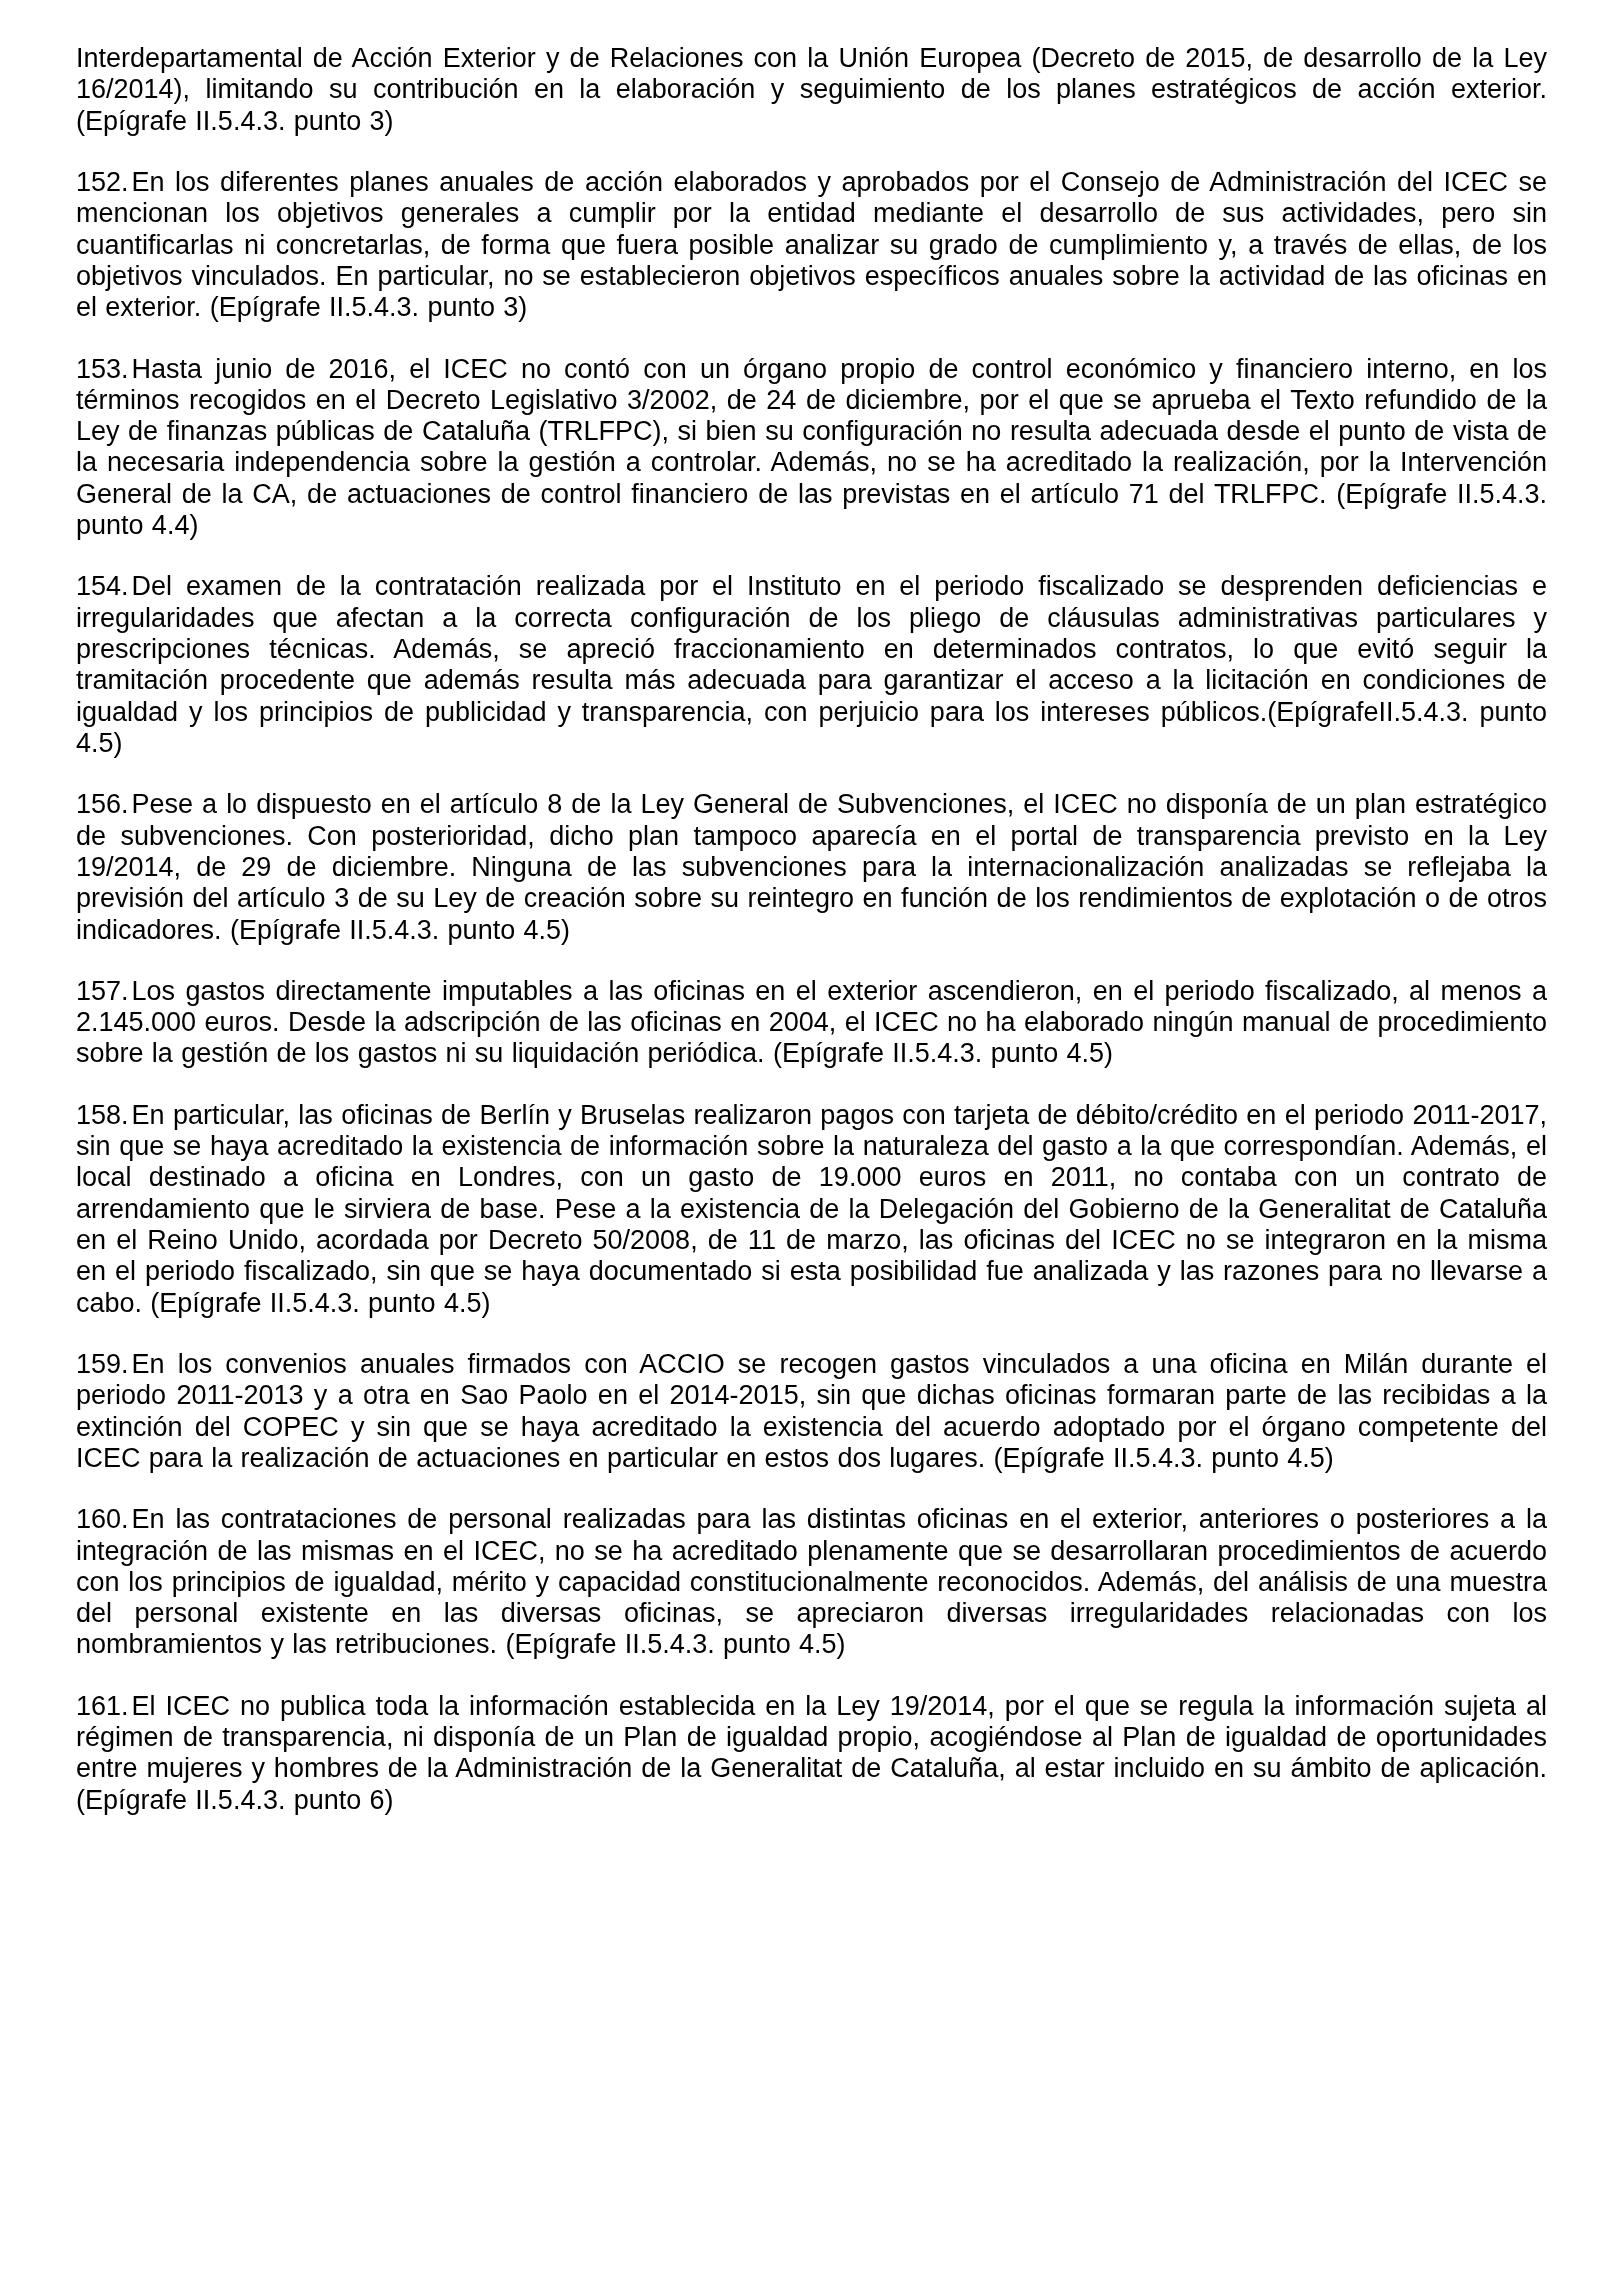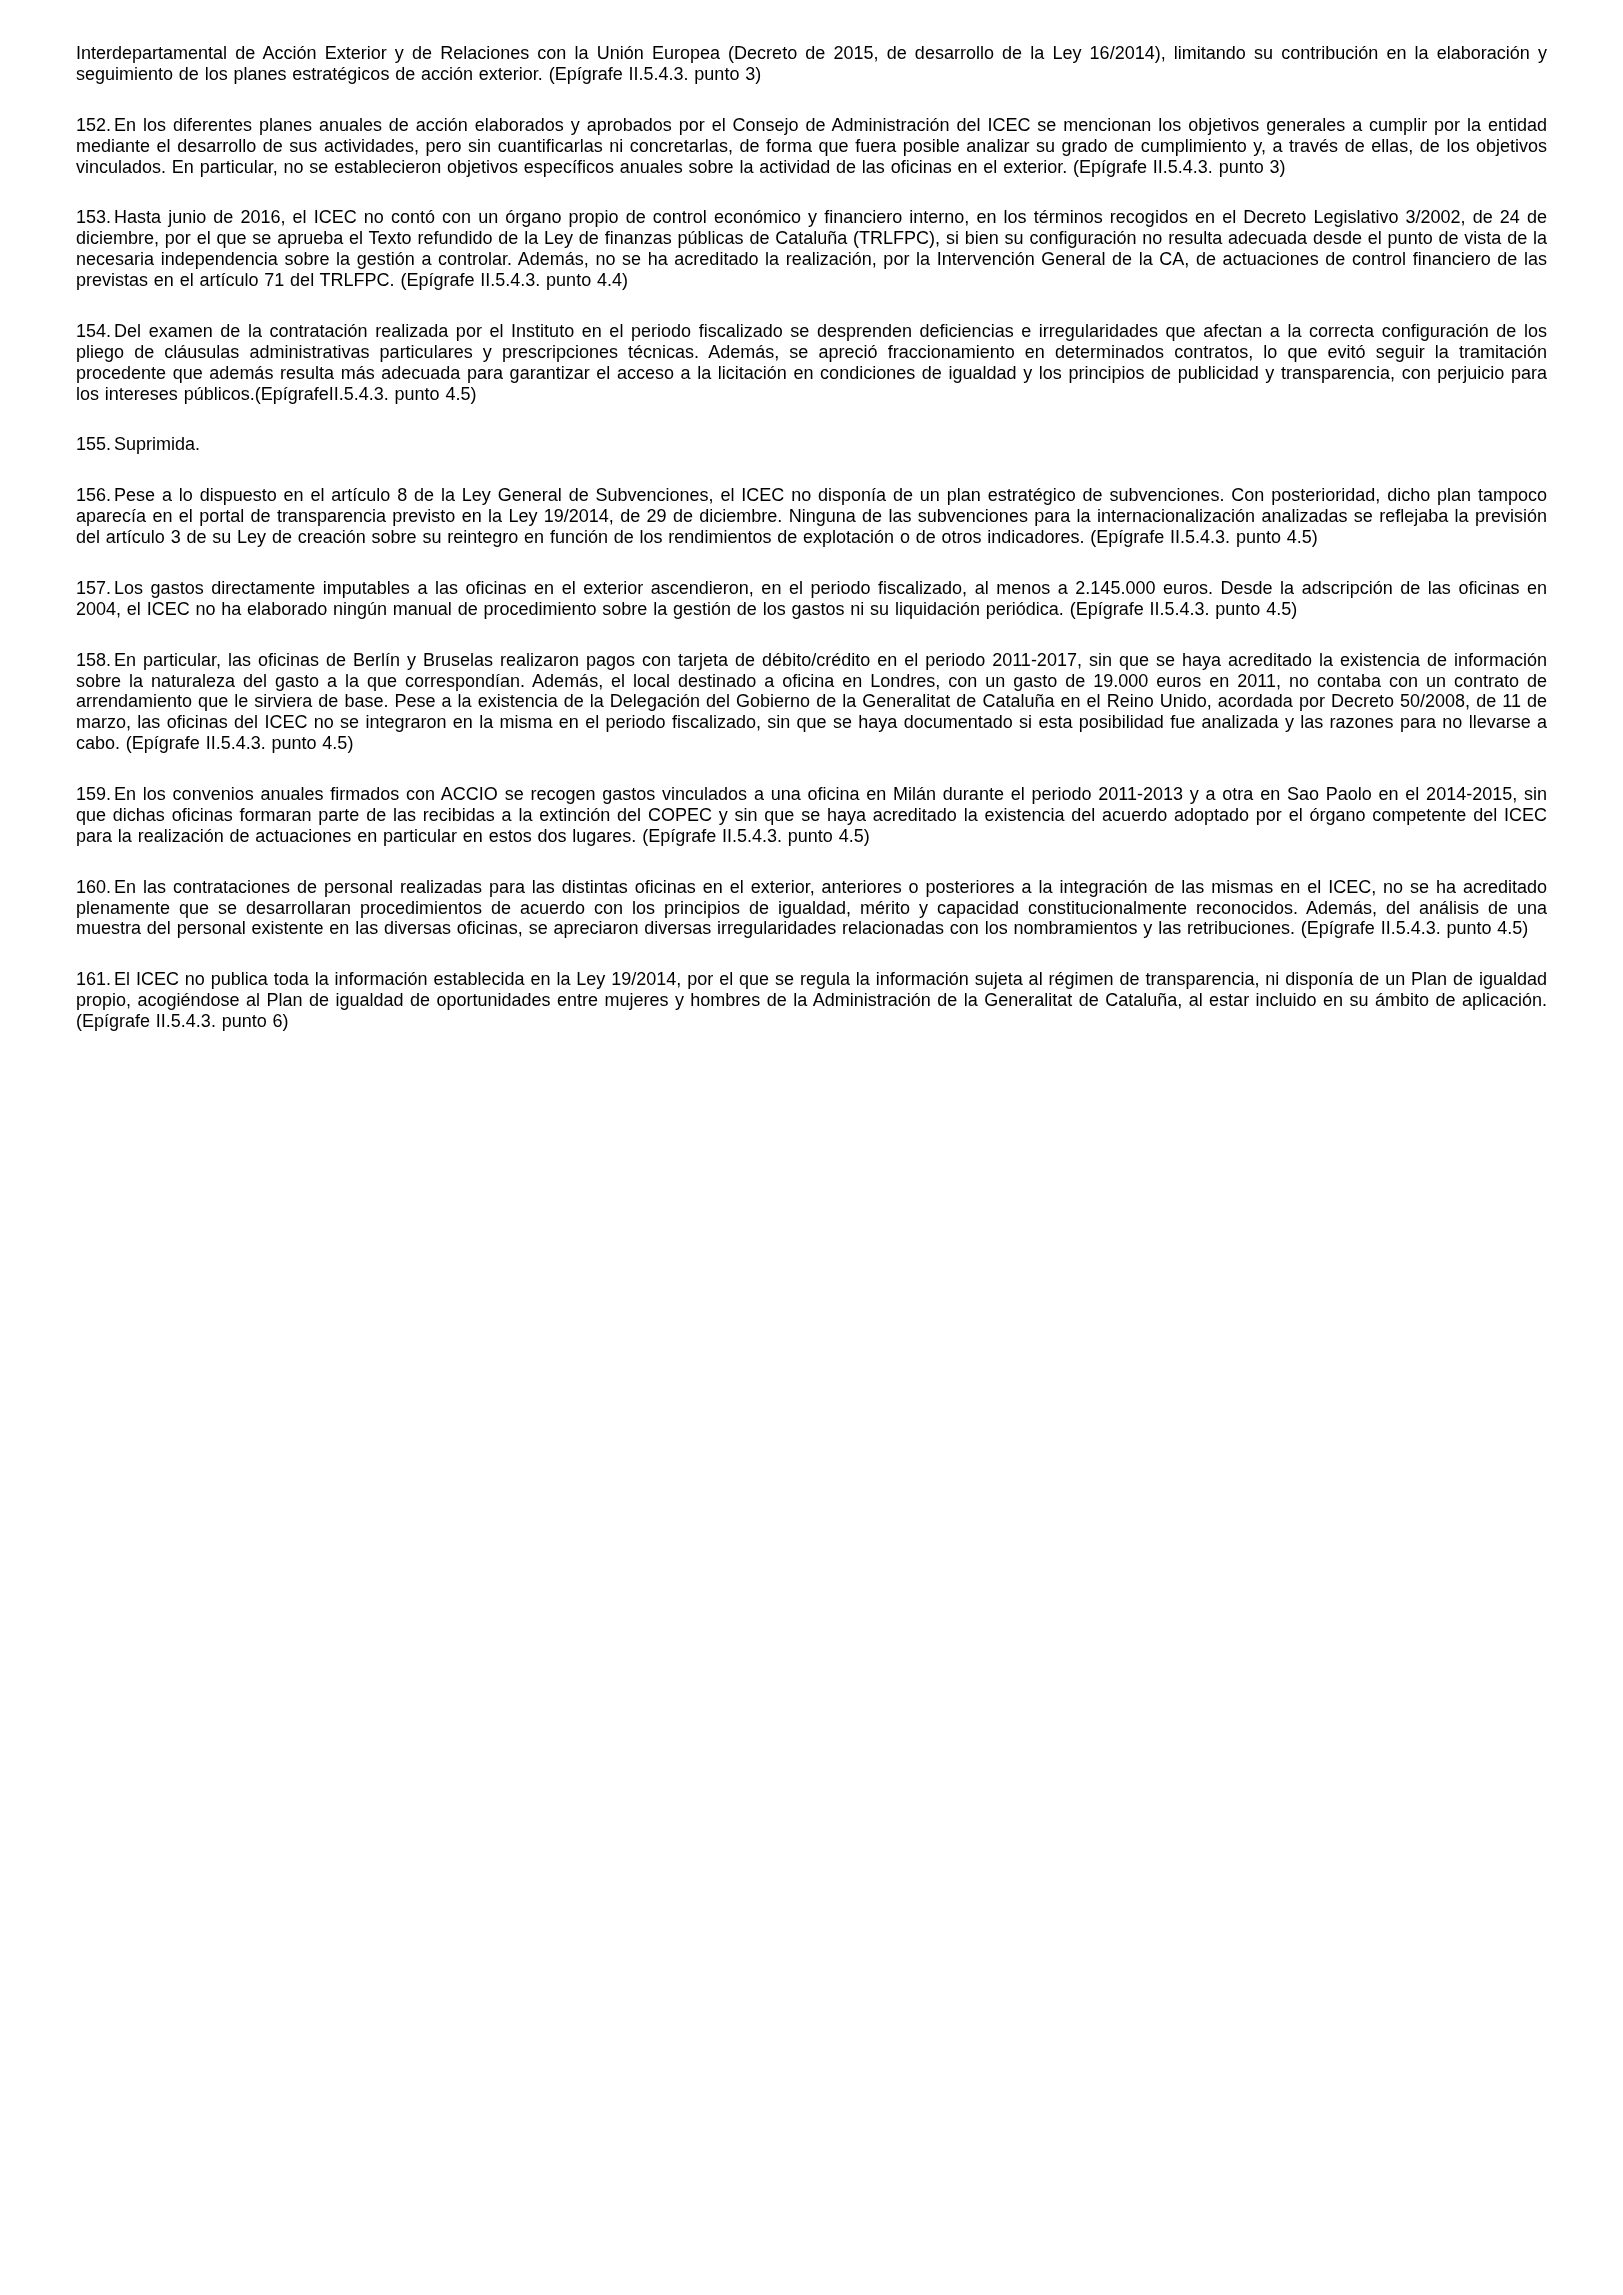--- a/index.html
+++ b/index.html
@@ -16,21 +16,21 @@
     padding: 43px 76px 0 76px;
     overflow: hidden;
   }
   .doc-content {
     width: 100%;
   }
   p.para {
     margin: 0 0 30px 0;
     text-align: justify;
     font-family: "Liberation Sans", "DejaVu Sans", sans-serif;
-    font-size: 18px;
+    font-size: 27px;
     line-height: 1.16;
     color: #000000;
     letter-spacing: 0px;
     word-spacing: 0.8px;
   }
   p.para .para-number {
     display: inline;
     margin-right: 3px;
     white-space: nowrap;
   }
@@ -40,21 +40,20 @@
 </style>
 </head>
 <body>
 
 <div class="page">
   <div class="doc-content">
       <p class="para"><span class="para-text">Interdepartamental de Acción Exterior y de Relaciones con la Unión Europea (Decreto de 2015, de desarrollo de la Ley 16/2014), limitando su contribución en la elaboración y seguimiento de los planes estratégicos de acción exterior. (Epígrafe II.5.4.3. punto 3)</span></p>
       <p class="para"><span class="para-number">152.</span><span class="para-text">En los diferentes planes anuales de acción elaborados y aprobados por el Consejo de Administración del ICEC se mencionan los objetivos generales a cumplir por la entidad mediante el desarrollo de sus actividades, pero sin cuantificarlas ni concretarlas, de forma que fuera posible analizar su grado de cumplimiento y, a través de ellas, de los objetivos vinculados. En particular, no se establecieron objetivos específicos anuales sobre la actividad de las oficinas en el exterior. (Epígrafe II.5.4.3. punto 3)</span></p>
       <p class="para"><span class="para-number">153.</span><span class="para-text">Hasta junio de 2016, el ICEC no contó con un órgano propio de control económico y financiero interno, en los términos recogidos en el Decreto Legislativo 3/2002, de 24 de diciembre, por el que se aprueba el Texto refundido de la Ley de finanzas públicas de Cataluña (TRLFPC), si bien su configuración no resulta adecuada desde el punto de vista de la necesaria independencia sobre la gestión a controlar. Además, no se ha acreditado la realización, por la Intervención General de la CA, de actuaciones de control financiero de las previstas en el artículo 71 del TRLFPC. (Epígrafe II.5.4.3. punto 4.4)</span></p>
       <p class="para"><span class="para-number">154.</span><span class="para-text">Del examen de la contratación realizada por el Instituto en el periodo fiscalizado se desprenden deficiencias e irregularidades que afectan a la correcta configuración de los pliego de cláusulas administrativas particulares y prescripciones técnicas. Además, se apreció fraccionamiento en determinados contratos, lo que evitó seguir la tramitación procedente que además resulta más adecuada para garantizar el acceso a la licitación en condiciones de igualdad y los principios de publicidad y transparencia, con perjuicio para los intereses públicos.(EpígrafeII.5.4.3. punto 4.5)</span></p>
-      <p class="para"><span class="para-number">155.</span><span class="para-text">Suprimida.</span></p>
       <p class="para"><span class="para-number">156.</span><span class="para-text">Pese a lo dispuesto en el artículo 8 de la Ley General de Subvenciones, el ICEC no disponía de un plan estratégico de subvenciones. Con posterioridad, dicho plan tampoco aparecía en el portal de transparencia previsto en la Ley 19/2014, de 29 de diciembre. Ninguna de las subvenciones para la internacionalización analizadas se reflejaba la previsión del artículo 3 de su Ley de creación sobre su reintegro en función de los rendimientos de explotación o de otros indicadores. (Epígrafe II.5.4.3. punto 4.5)</span></p>
       <p class="para"><span class="para-number">157.</span><span class="para-text">Los gastos directamente imputables a las oficinas en el exterior ascendieron, en el periodo fiscalizado, al menos a 2.145.000 euros. Desde la adscripción de las oficinas en 2004, el ICEC no ha elaborado ningún manual de procedimiento sobre la gestión de los gastos ni su liquidación periódica. (Epígrafe II.5.4.3. punto 4.5)</span></p>
       <p class="para"><span class="para-number">158.</span><span class="para-text">En particular, las oficinas de Berlín y Bruselas realizaron pagos con tarjeta de débito/crédito en el periodo 2011-2017, sin que se haya acreditado la existencia de información sobre la naturaleza del gasto a la que correspondían. Además, el local destinado a oficina en Londres, con un gasto de 19.000 euros en 2011, no contaba con un contrato de arrendamiento que le sirviera de base. Pese a la existencia de la Delegación del Gobierno de la Generalitat de Cataluña en el Reino Unido, acordada por Decreto 50/2008, de 11 de marzo, las oficinas del ICEC no se integraron en la misma en el periodo fiscalizado, sin que se haya documentado si esta posibilidad fue analizada y las razones para no llevarse a cabo. (Epígrafe II.5.4.3. punto 4.5)</span></p>
       <p class="para"><span class="para-number">159.</span><span class="para-text">En los convenios anuales firmados con ACCIO se recogen gastos vinculados a una oficina en Milán durante el periodo 2011-2013 y a otra en Sao Paolo en el 2014-2015, sin que dichas oficinas formaran parte de las recibidas a la extinción del COPEC y sin que se haya acreditado la existencia del acuerdo adoptado por el órgano competente del ICEC para la realización de actuaciones en particular en estos dos lugares. (Epígrafe II.5.4.3. punto 4.5)</span></p>
       <p class="para"><span class="para-number">160.</span><span class="para-text">En las contrataciones de personal realizadas para las distintas oficinas en el exterior, anteriores o posteriores a la integración de las mismas en el ICEC, no se ha acreditado plenamente que se desarrollaran procedimientos de acuerdo con los principios de igualdad, mérito y capacidad constitucionalmente reconocidos. Además, del análisis de una muestra del personal existente en las diversas oficinas, se apreciaron diversas irregularidades relacionadas con los nombramientos y las retribuciones. (Epígrafe II.5.4.3. punto 4.5)</span></p>
       <p class="para"><span class="para-number">161.</span><span class="para-text">El ICEC no publica toda la información establecida en la Ley 19/2014, por el que se regula la información sujeta al régimen de transparencia, ni disponía de un Plan de igualdad propio, acogiéndose al Plan de igualdad de oportunidades entre mujeres y hombres de la Administración de la Generalitat de Cataluña, al estar incluido en su ámbito de aplicación. (Epígrafe II.5.4.3. punto 6)</span></p>
     </div>
 </div>
 
 

